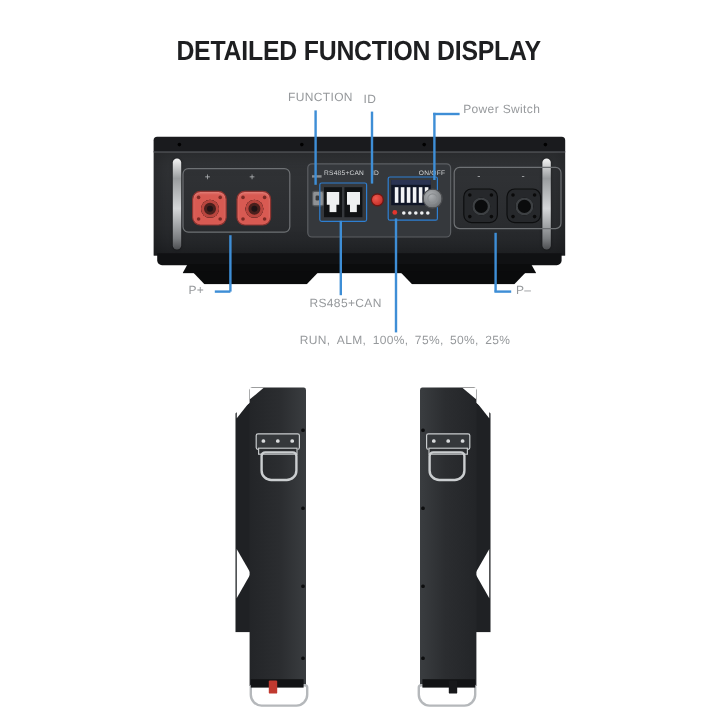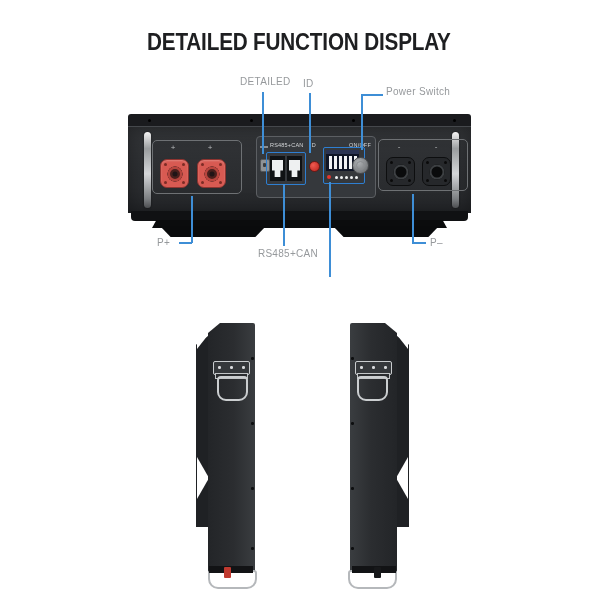--- a/index.html
+++ b/index.html
@@ -112,21 +112,21 @@
   .tab{left:16px;top:1px;width:7px;height:11px;background:#c0392f;border-radius:1px;z-index:2;}
   .su-right .tab{background:#17181a;}
 </style>
 </head>
 <body>
 
 <div class="canvas">
 
   <div class="abs title">DETAILED FUNCTION DISPLAY</div>
 
-  <div class="abs lbl lbl-restart">DETAILED</div>
+  <div class="abs lbl lbl-restart">FUNCTION</div>
   <div class="abs lbl lbl-id">ID</div>
   <div class="abs lbl lbl-power">Power Switch</div>
 
   <div class="abs lead lv" style="left:262px;top:92px;height:62px;"></div>
   <div class="abs lead lv" style="left:309px;top:93px;height:60px;"></div>
   <div class="abs lead lh" style="left:361px;top:94px;width:22px;"></div>
   <div class="abs lead lv" style="left:361px;top:94px;height:56px;"></div>
   <div class="abs lead lv" style="left:191px;top:196px;height:47px;"></div>
   <div class="abs lead lh" style="left:179px;top:242px;width:13px;"></div>
   <div class="abs lead lv" style="left:412px;top:194px;height:49px;"></div>
@@ -215,20 +215,21 @@
           <div class="cd cd1"></div>
           <div class="cd cd2"></div>
           <div class="cd cd3"></div>
           <div class="cd cd4"></div>
       </div>
     </div>
   </div>
 
   <div class="abs lbl lbl-pplus">P+</div>
   <div class="abs lbl lbl-rs485">RS485+CAN</div>
+  <div class="abs lbl lbl-led">RUN, ALM, 100%, 75%, 50%, 25%</div>
   <div class="abs lbl lbl-pminus">P–</div>
 
   <div class="abs side-unit su-left">
     <div class="abs flange"></div>
     <div class="abs tri tri-top"></div>
     <div class="abs tri tri-bot"></div>
     <div class="abs su-body"></div>
     <div class="abs chamfer"></div>
     <div class="abs su-screw" style="top:40px;"></div>
     <div class="abs su-screw" style="top:105px;"></div>

